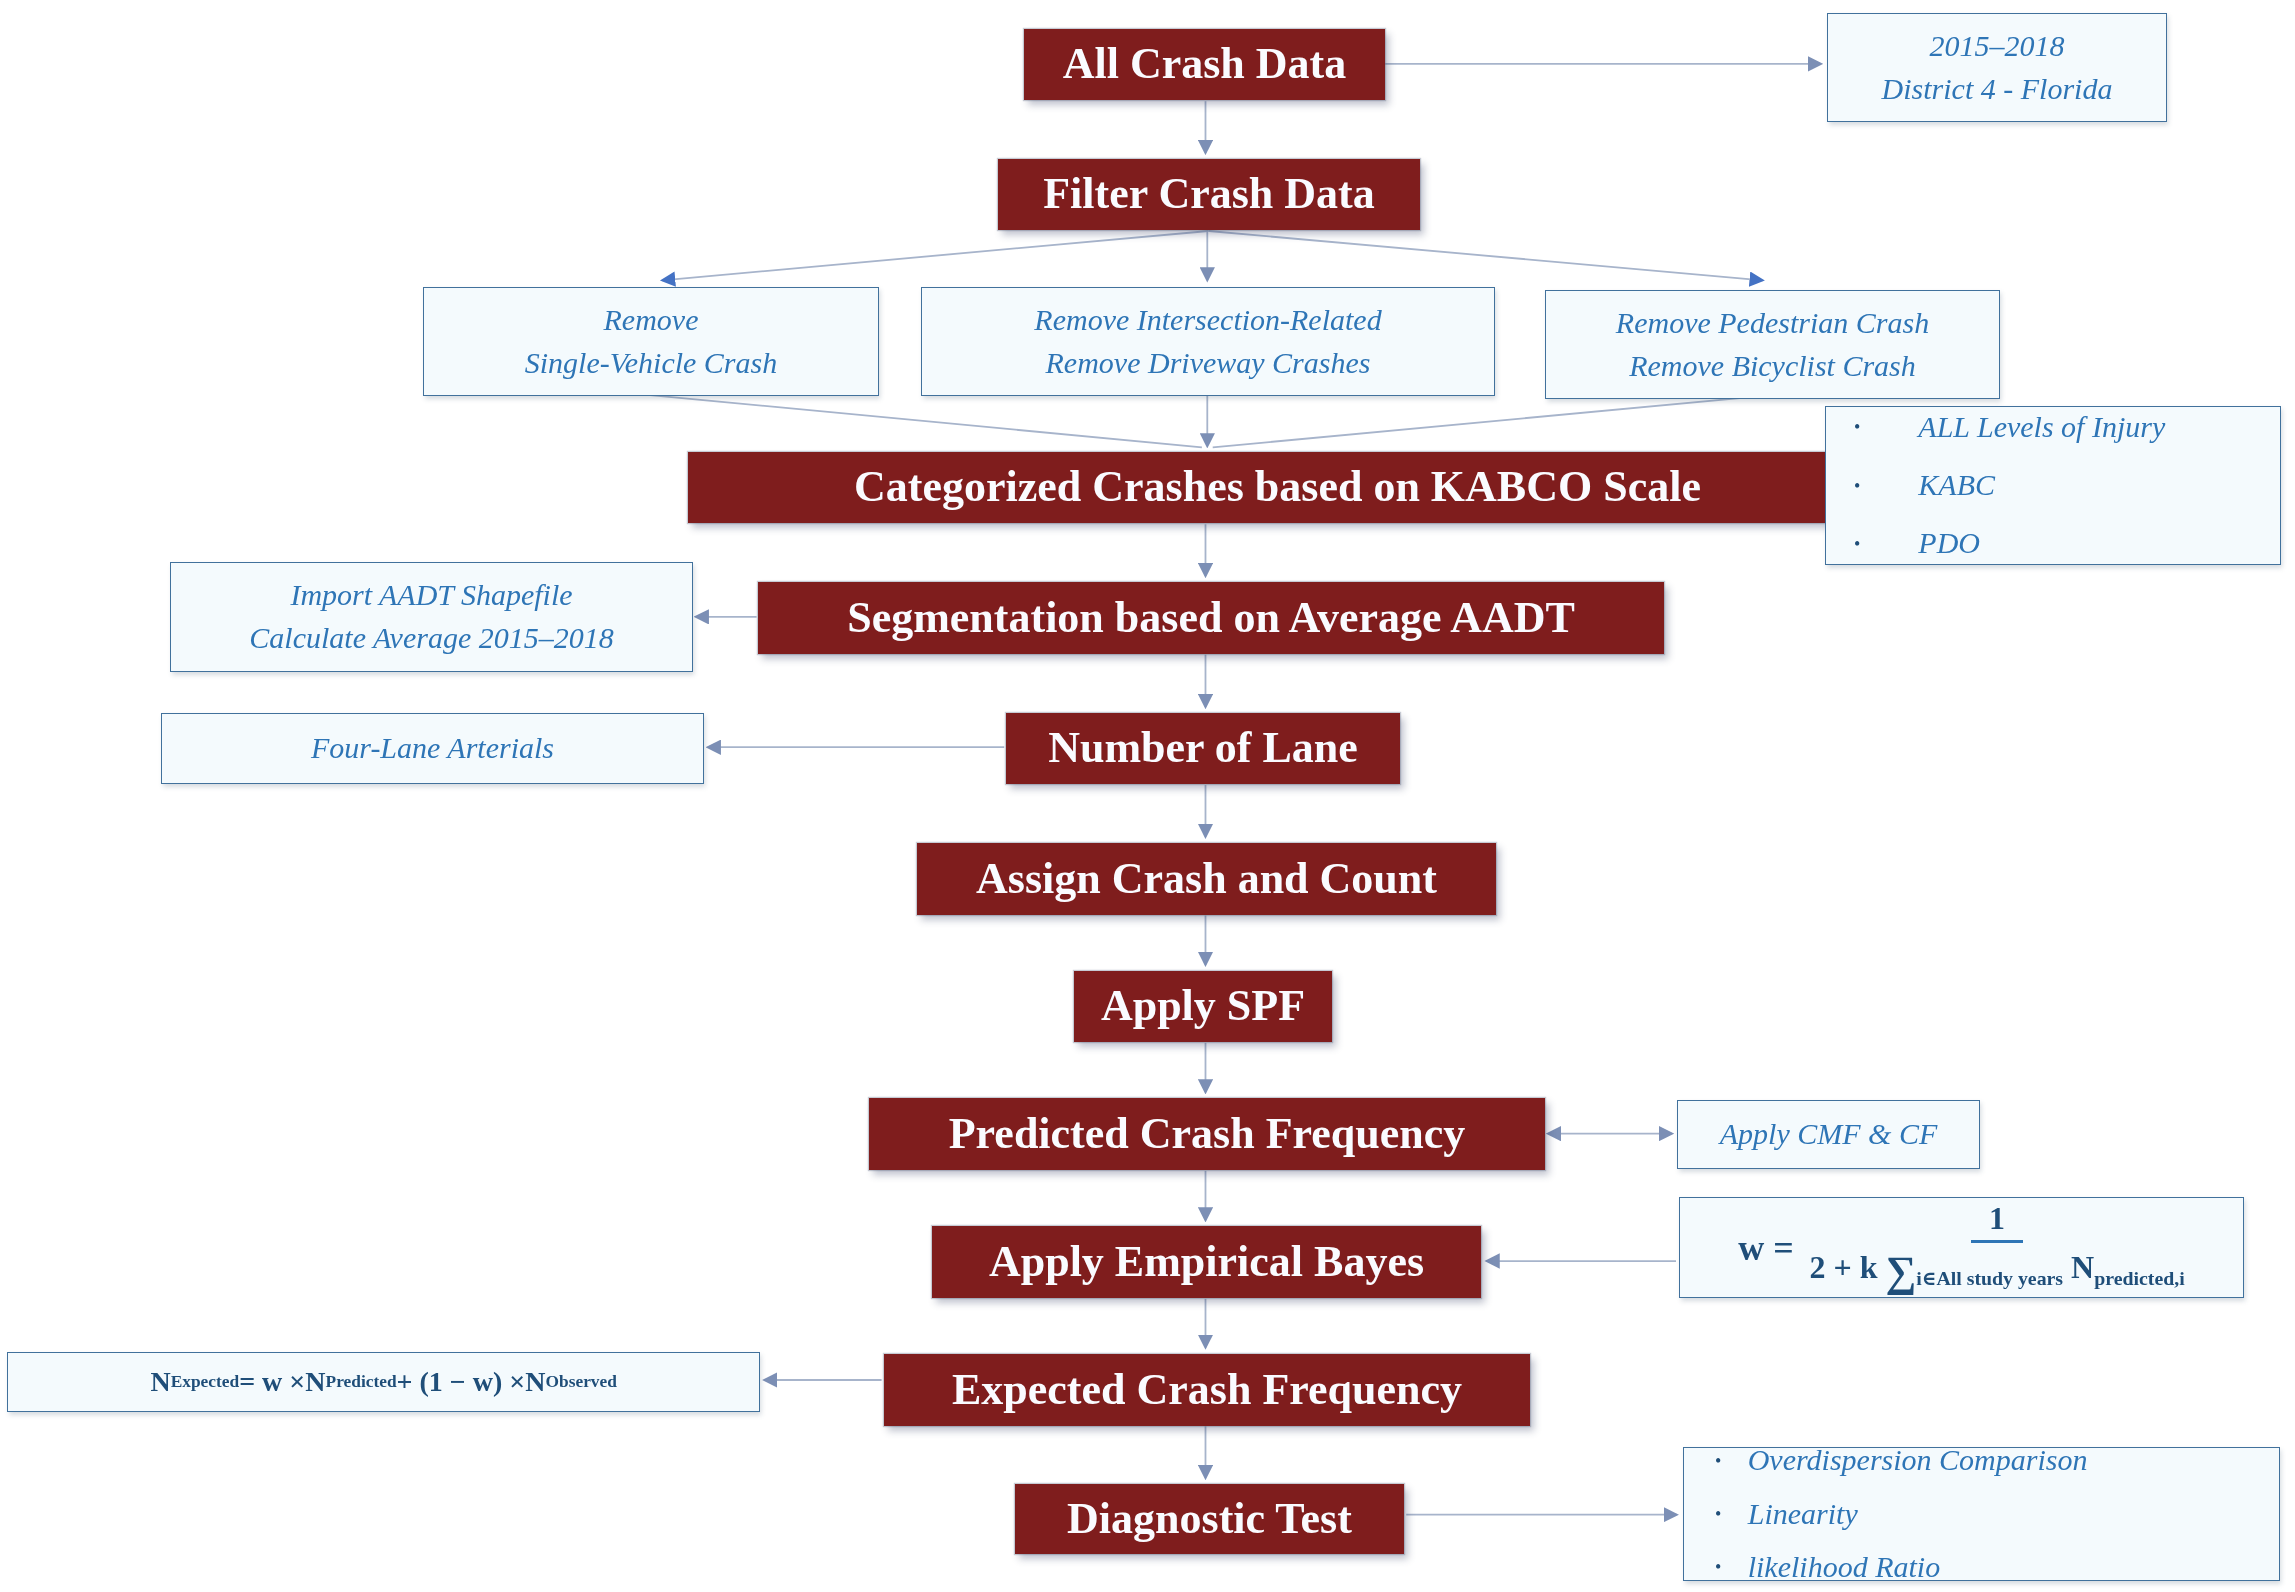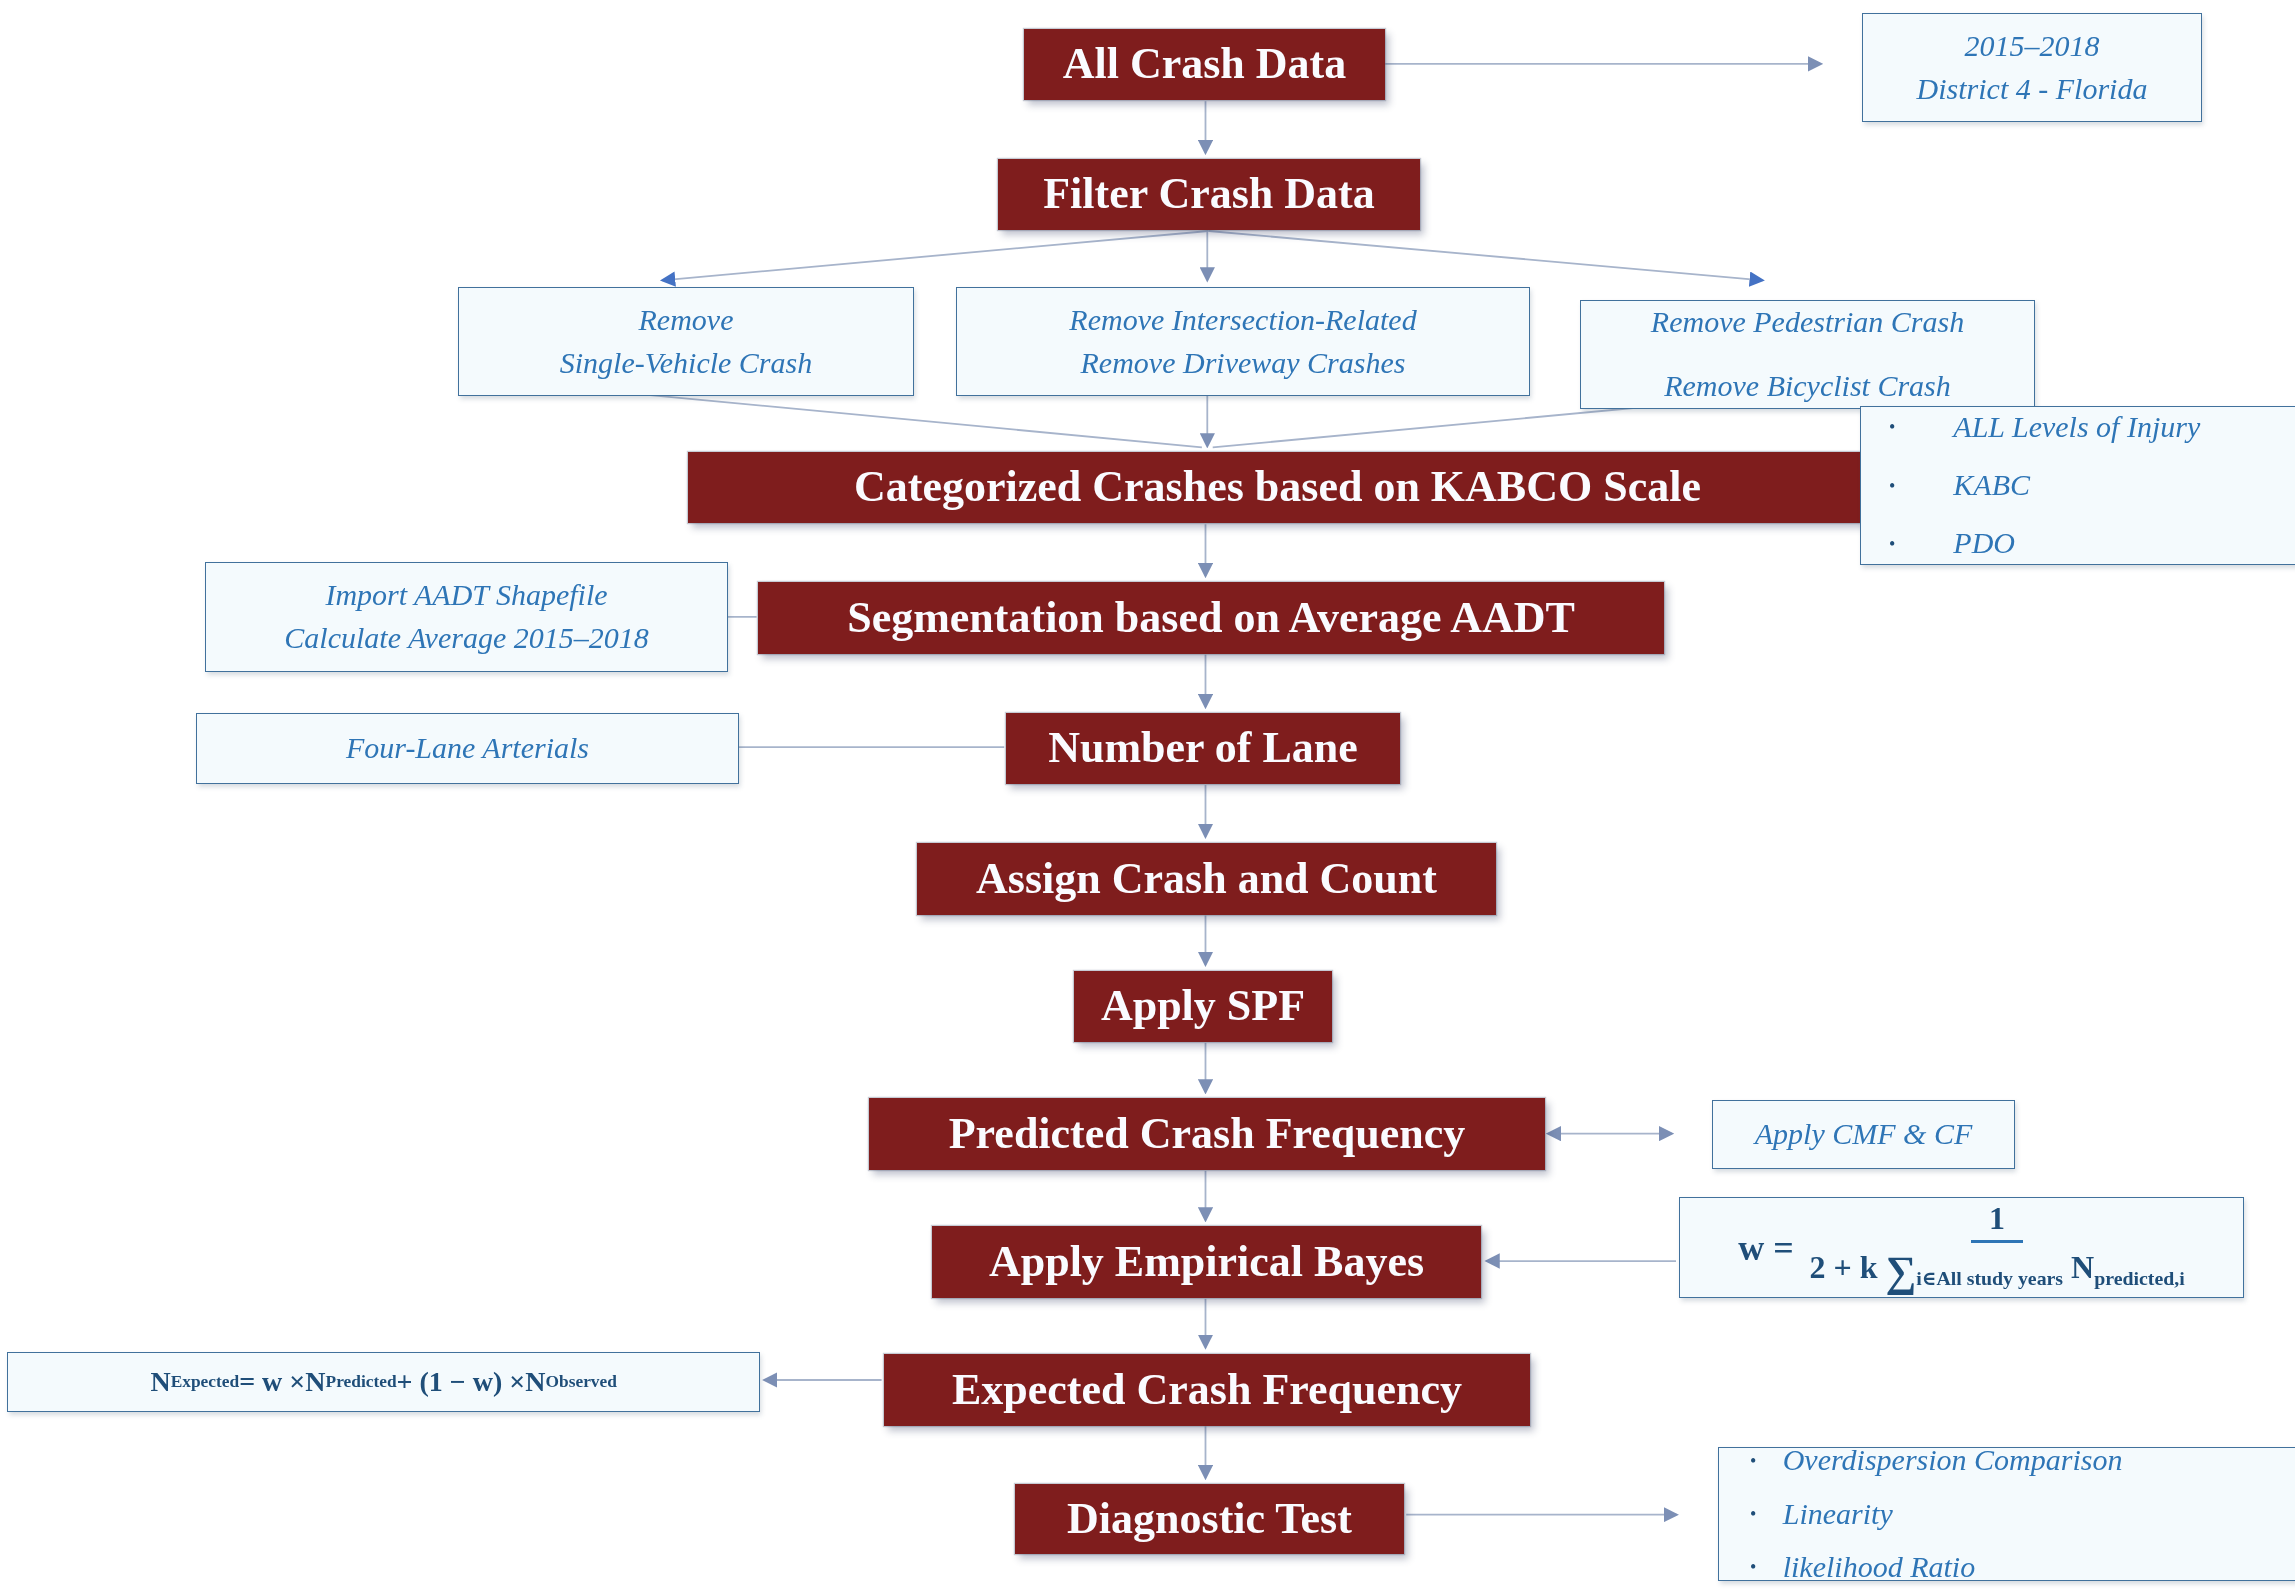--- a/index.html
+++ b/index.html
@@ -5,21 +5,21 @@
   html,body{margin:0;padding:0;background:#ffffff;}
   #canvas{position:relative;width:2295px;height:1593px;background:#ffffff;overflow:hidden;
           font-family:"Liberation Serif","DejaVu Serif",serif;}
   #wires{position:absolute;left:0;top:0;z-index:0;}
   .navy{position:absolute;z-index:2;background:#7f1d1d;color:#FAFBFF;display:flex;align-items:center;justify-content:center;
         font-weight:700;font-size:44px;text-align:center;line-height:1.05;
         box-shadow:0 0 0 1.2px rgba(80,90,115,.30), 3.6px 4.8px 7.2px rgba(50,60,95,.30);}
   .note{position:absolute;z-index:2;background:#F4FAFD;border:1.8px solid #41719C;color:#2E75B6;
         font-style:italic;display:flex;flex-direction:column;align-items:center;justify-content:center;
         font-size:30px;line-height:1.42;text-align:center;
-        box-shadow:1.8px 3px 4.8px rgba(70,90,115,.22);margin-left:35px;}
+        box-shadow:1.8px 3px 4.8px rgba(70,90,115,.22);}
   .bullets{align-items:stretch;justify-content:center;gap:15.6px;}
   .b-row{display:flex;align-items:center;text-align:left;}
   .dot{font-style:normal;color:#1F4E79;font-size:18px;line-height:1;}
   .formula{position:absolute;z-index:2;background:#F4FAFD;border:1.8px solid #41719C;color:#1F4E79;
         display:flex;align-items:center;justify-content:center;font-weight:700;
         box-shadow:1.8px 3px 4.8px rgba(70,90,115,.22);}
   .sub{font-size:0.62em;vertical-align:-0.32em;}
   .frac{display:inline-flex;flex-direction:column;align-items:center;margin-left:15.6px;}
   .frac .num{font-size:32px;padding:0 18px 3.6px 18px;border-bottom:3px solid #2E75B6;line-height:1.15;}
   .frac .den{font-size:32px;padding-top:4.8px;line-height:1.1;white-space:nowrap;}
@@ -88,21 +88,21 @@
   <div class="note" style="left:423px;top:287px;width:454px;height:107px;">
     <span>Remove</span>
     <span>Single-Vehicle Crash</span>
   </div>
 
   <div class="note" style="left:921px;top:287px;width:572px;height:107px;">
     <span>Remove Intersection-Related</span>
     <span>Remove Driveway Crashes</span>
   </div>
 
-  <div class="note" style="left:1545px;top:300px;width:453px;height:107px;justify-content:space-between;">
+  <div class="note" style="left:1545px;top:290px;width:453px;height:107px;">
     <span>Remove Pedestrian Crash</span>
     <span>Remove Bicyclist Crash</span>
   </div>
 
   <div class="note bullets" style="left:1825px;top:406px;width:454px;height:157px;">
     <div class="b-row" style="padding-left:28px;">
       <span class="dot" style="margin-right:58px;">•</span>
       <span>ALL Levels of Injury</span>
     </div>
     <div class="b-row" style="padding-left:28px;">

